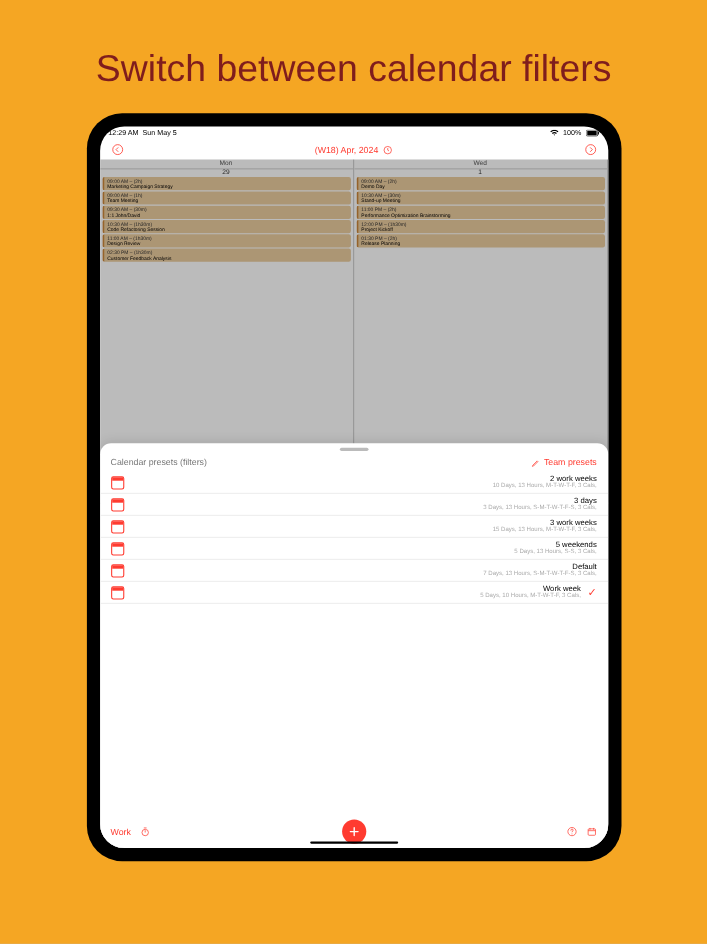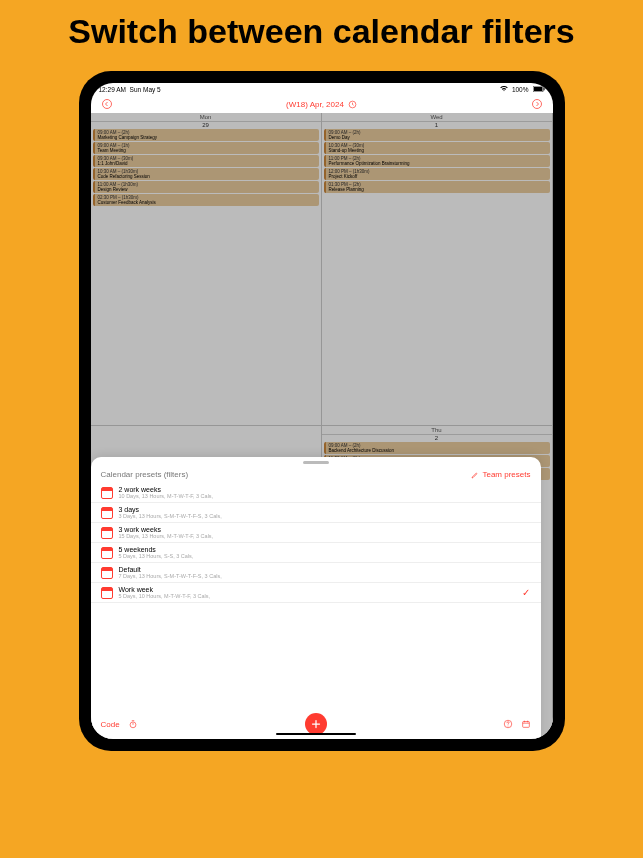--- a/index.html
+++ b/index.html
@@ -6,24 +6,24 @@
 body {
   width: 643px;
   height: 858px;
   background: #f5a623;
   font-family: -apple-system, BlinkMacSystemFont, "Segoe UI", sans-serif;
   overflow: hidden;
   position: relative;
 }
 .headline {
   text-align: center;
-  color: #000000;
+  color: #7f1d1d;
   font-size: 34px;
-  font-weight: 700;
-  padding: 12px 20px 20px;
+  font-weight: 400;
+  padding: 44px 20px 20px;
 }
 .tablet {
   width: 486px;
   height: 680px;
   margin: 0 auto;
   background: #000;
   border-radius: 32px;
   padding: 12px;
   position: relative;
 }
@@ -93,29 +93,30 @@
   background: rgba(210,150,60,0.5);
   border-left: 2px solid #c7843a;
   padding: 1px 3px;
   border-radius: 2px;
 }
 .event .t { font-size: 4.5px; color: #333; }
 .event .n { font-size: 4.5px; color: #000; font-weight: 500; }
 
 .sheet {
   position: absolute;
-  left: 0; right: 12px; bottom: 0;
-  height: 282px;
+  left: 0; right: 0; bottom: 0;
+  height: 368px;
   background: #fff;
   border-top-left-radius: 10px;
   border-top-right-radius: 10px;
   z-index: 3;
   display: flex;
   flex-direction: column;
   box-shadow: 0 -2px 10px rgba(0,0,0,0.1);
+  text-align: right;
 }
 .grabber {
   width: 26px;
   height: 3px;
   background: #bbb;
   border-radius: 2px;
   margin: 4px auto;
 }
 .sheet-head {
   display: flex;
@@ -369,21 +370,21 @@
               <div class="txt">
                 <div class="name">Work week</div>
                 <div class="detail">5 Days, 10 Hours, M-T-W-T-F, 3 Cals,</div>
               </div>
               <div class="check">✓</div>
             </div>
           </div>
 
         <div class="bottombar">
           <div class="left">
-            <span>Code</span>
+            <span>Work</span>
             <span class="ico">
               <svg width="10" height="10" viewBox="0 0 24 24">
                   <circle cx="12" cy="14" r="7" fill="none" stroke="#ff3b30" stroke-width="1.6"></circle>
                   <path d="M12 14V9M9 4h6" fill="none" stroke="#ff3b30" stroke-width="1.6"></path>
                 </svg>
             </span>
           </div>
           <div class="fab">
             <svg width="12" height="12" viewBox="0 0 24 24">
                 <path d="M12 5v14M5 12h14" stroke="#fff" stroke-width="2.5" stroke-linecap="round"></path>

